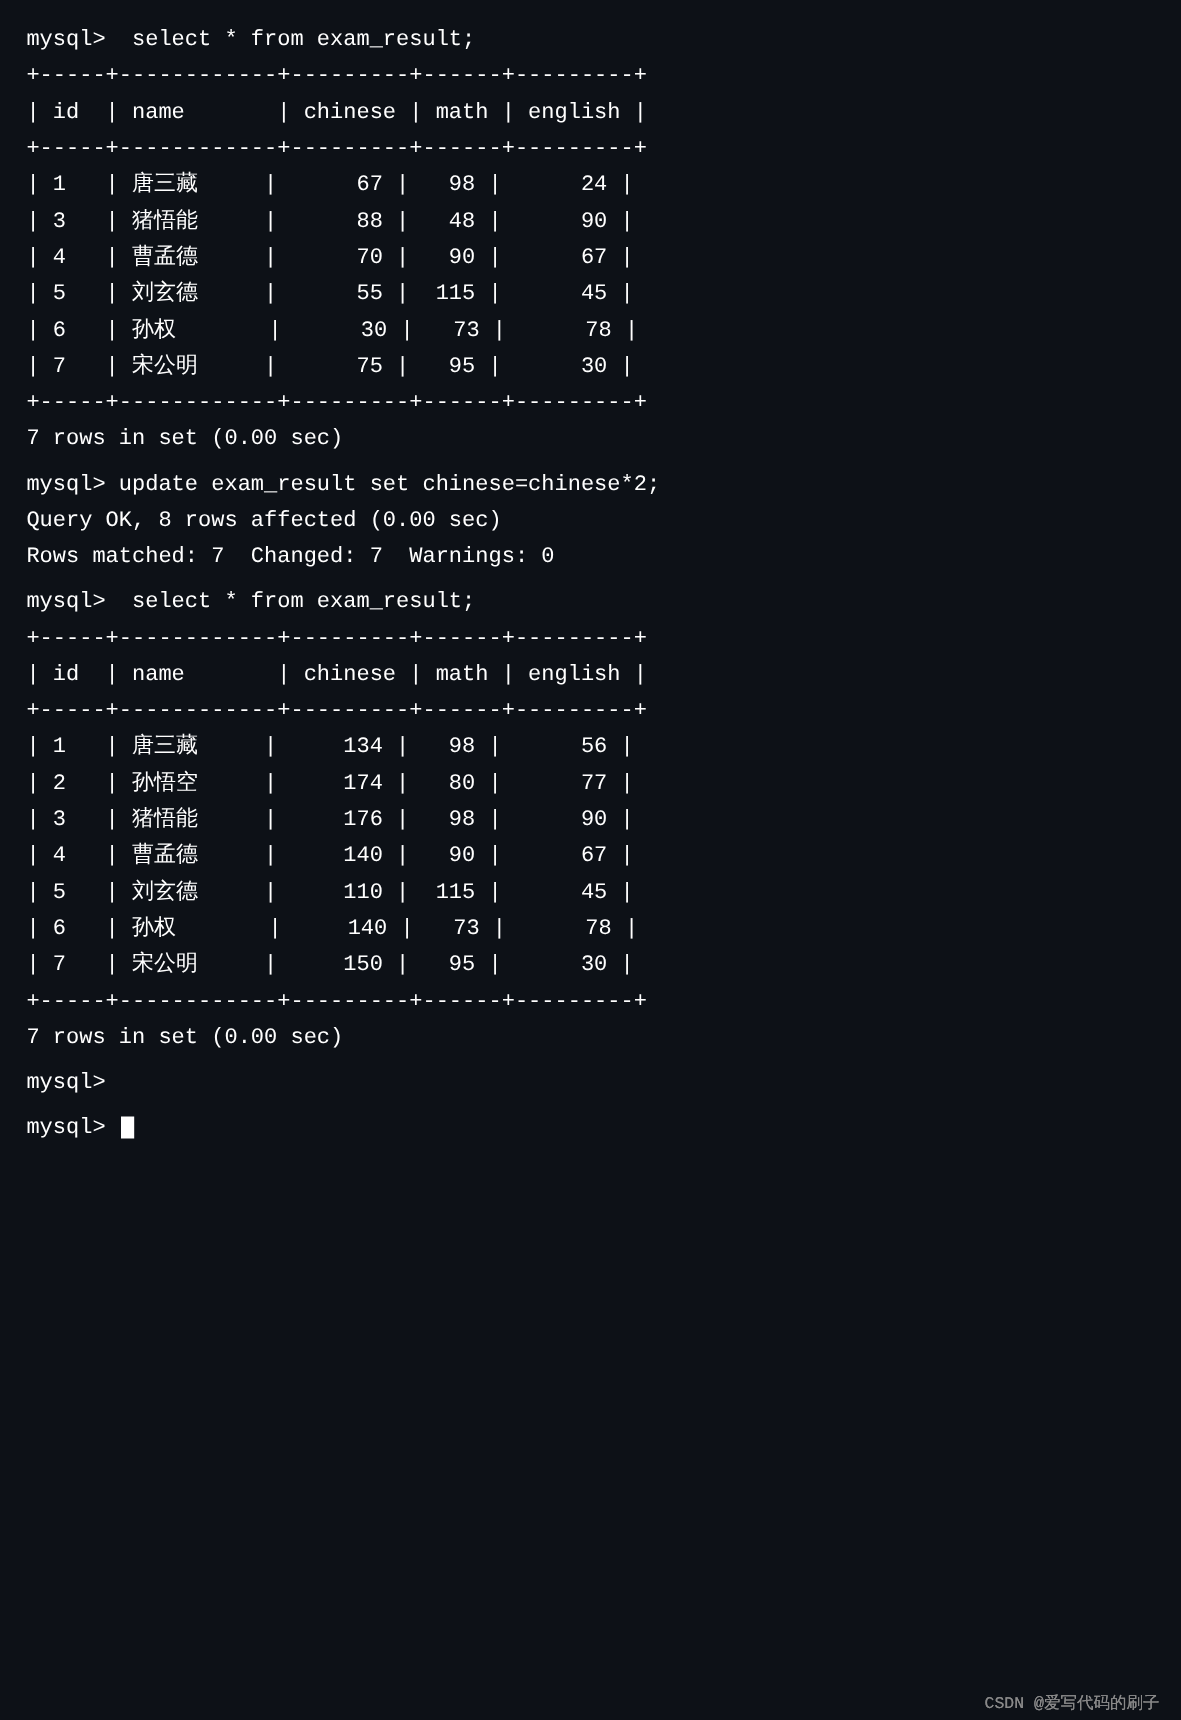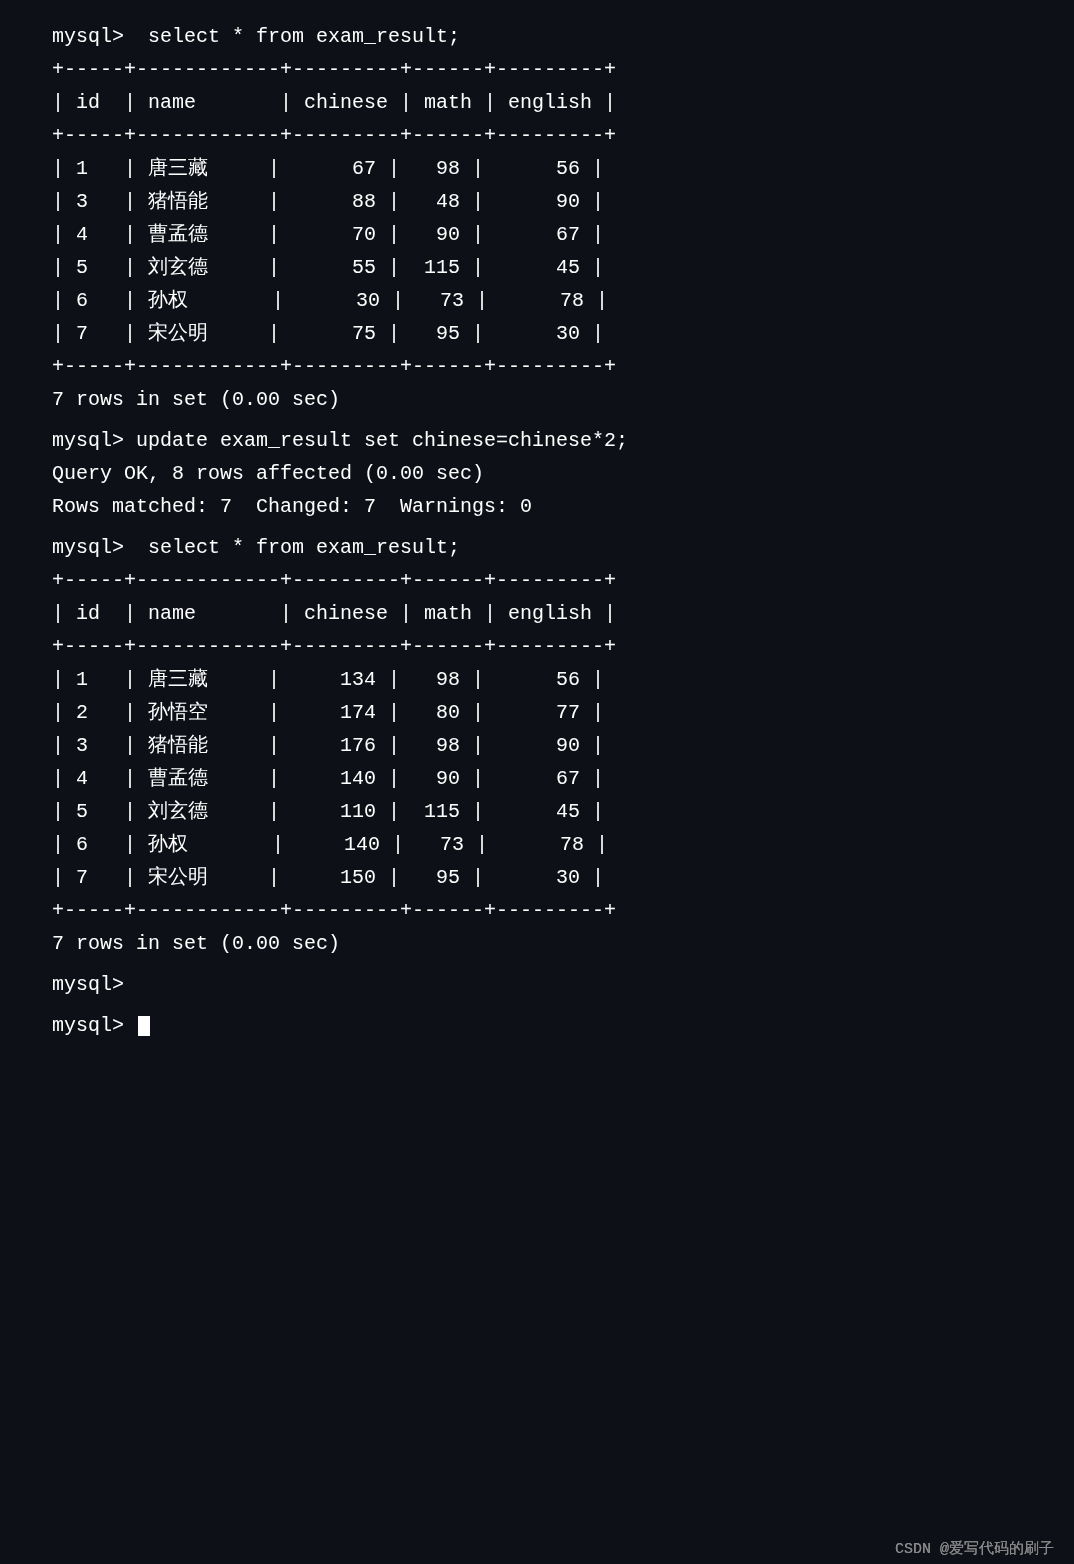--- a/index.html
+++ b/index.html
@@ -20,21 +20,20 @@
     }
 
     .terminal {
       width: 100%;
     }
 
     .line {
       white-space: pre;
       display: block;
       line-height: 1.65;
-      margin-left: 28px;
     }
 
     .section {
       margin-bottom: 8px;
     }
 
     .watermark {
       position: fixed;
       bottom: 2px;
       right: 20px;
@@ -54,21 +53,21 @@
   </style>
 </head>
 <body>
 
 <div class="terminal">
     <div class="section">
       <span class="line">mysql&gt;  select * from exam_result;</span>
       <span class="line">+-----+------------+---------+------+---------+</span>
       <span class="line">| id  | name       | chinese | math | english |</span>
       <span class="line">+-----+------------+---------+------+---------+</span>
-      <span class="line">| 1   | 唐三藏     |      67 |   98 |      56 |</span>
+      <span class="line">| 1   | 唐三藏     |      67 |   98 |      24 |</span>
       <span class="line">| 3   | 猪悟能     |      88 |   48 |      90 |</span>
       <span class="line">| 4   | 曹孟德     |      70 |   90 |      67 |</span>
       <span class="line">| 5   | 刘玄德     |      55 |  115 |      45 |</span>
       <span class="line">| 6   | 孙权       |      30 |   73 |      78 |</span>
       <span class="line">| 7   | 宋公明     |      75 |   95 |      30 |</span>
       <span class="line">+-----+------------+---------+------+---------+</span>
       <span class="line">7 rows in set (0.00 sec)</span>
     </div>
     <div class="section">
       <span class="line">mysql&gt; update exam_result set chinese=chinese*2;</span>

